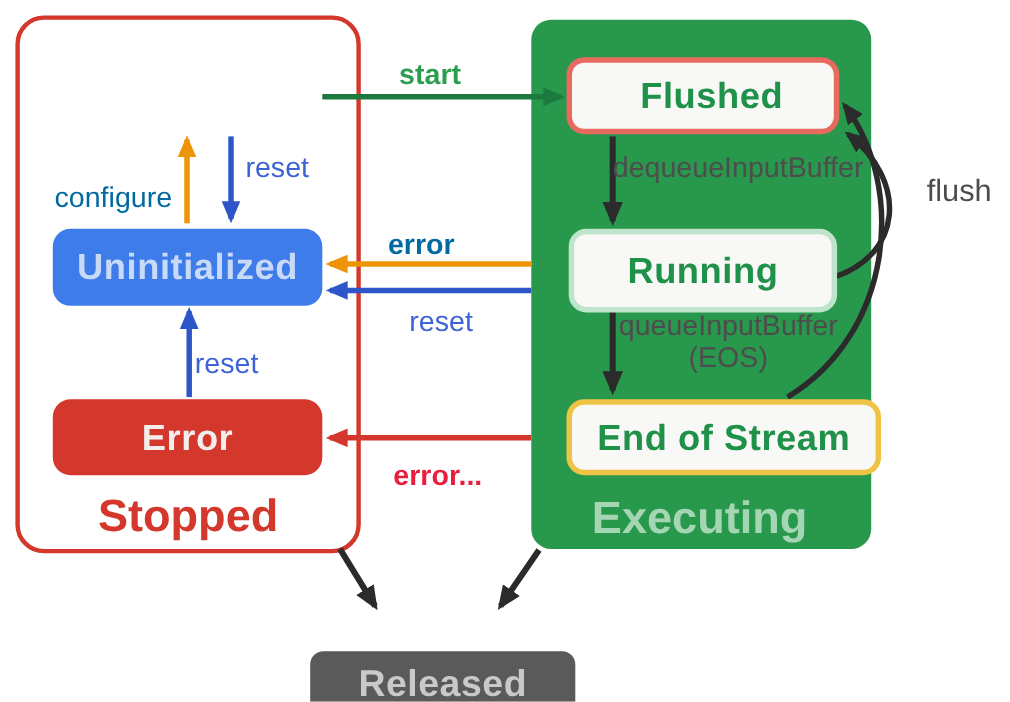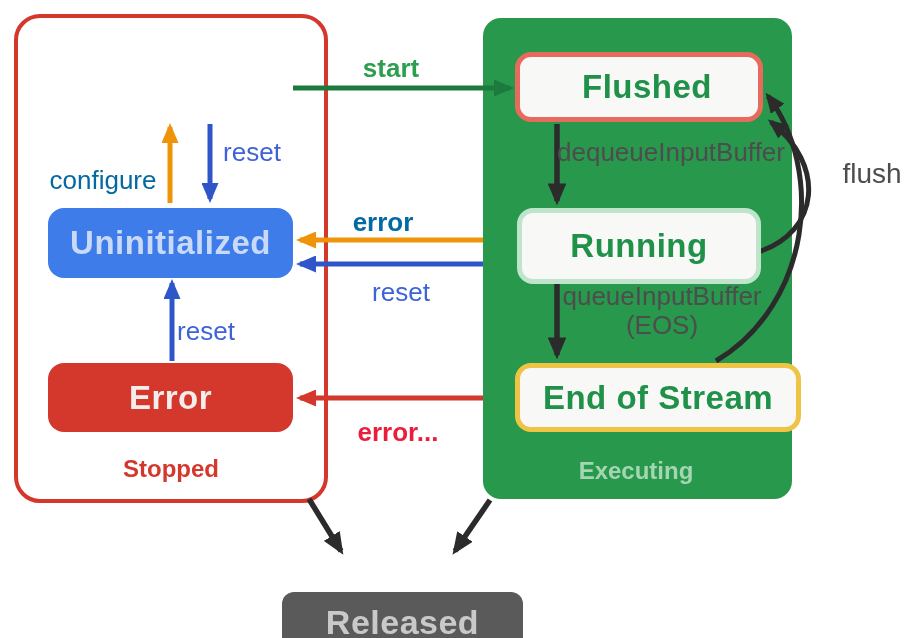--- a/index.html
+++ b/index.html
@@ -27,21 +27,21 @@
   .st-uninitialized{left:48px;top:208px;width:245px;height:70px;background:#3E7CEA;color:#C9D9F8;}
   .st-error{left:48px;top:363px;width:245px;height:69px;background:#D4372B;color:#F3EEEC;}
   .whitebox{background:#F8F8F6;color:#1F9149;}
   .st-flushed{left:515px;top:52px;width:248px;height:70px;border:5px solid #E76A5E;padding-left:16px;}
   .st-running{left:517px;top:208px;width:244px;height:76px;border:5px solid #BEE4CB;}
   .st-eos{left:515px;top:363px;width:286px;height:69px;border:5px solid #EFC444;}
   .st-released{left:282px;top:560px;width:241px;height:60px;background:#5A5A5A;color:#C9C9C9;border-radius:12px;font-size:34px;margin-top:32px;}
   
   .glabel{
     position:absolute;transform:translate(-50%,-50%);
-    font-size:24px;font-weight:600;white-space:nowrap;
+    font-size:41px;font-weight:600;white-space:nowrap;
   }
   .lb-stopped{left:171px;top:469px;color:#D4372B;}
   .lb-executing{left:636px;top:471px;color:#A5D6B3;}
   .tlabel{
     position:absolute;transform:translate(-50%,-50%);
     font-size:26px;white-space:nowrap;font-weight:400;
   }
   .bold{font-weight:700;}
   .c-green{color:#2C9E50;}
   .c-blue{color:#3E63D7;}

